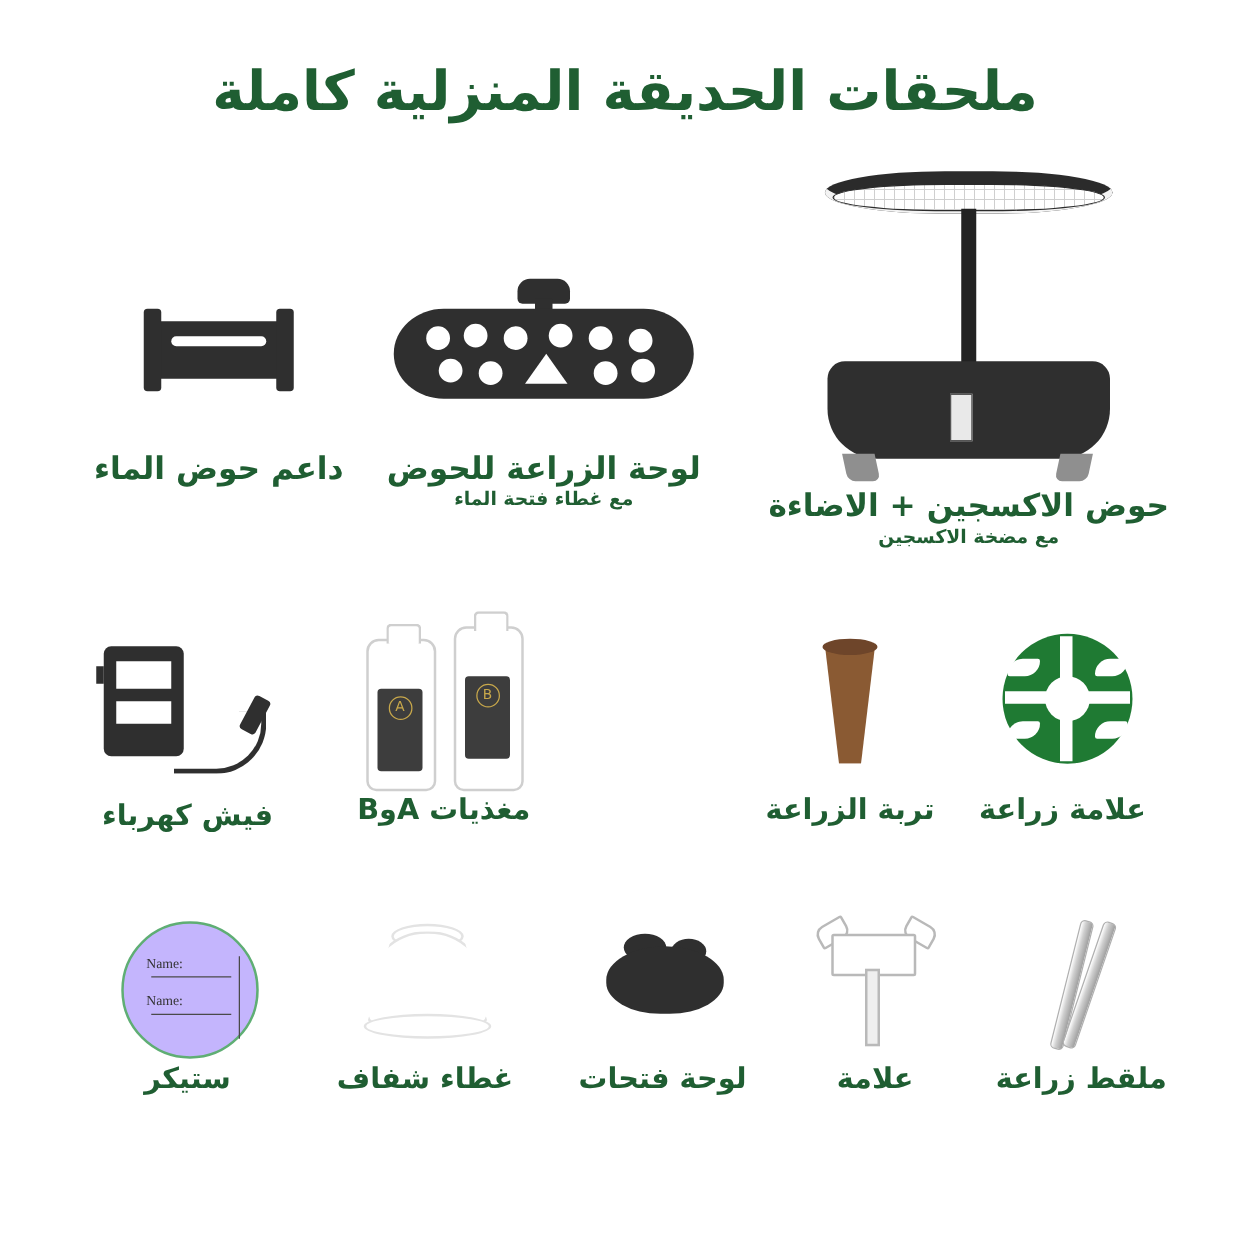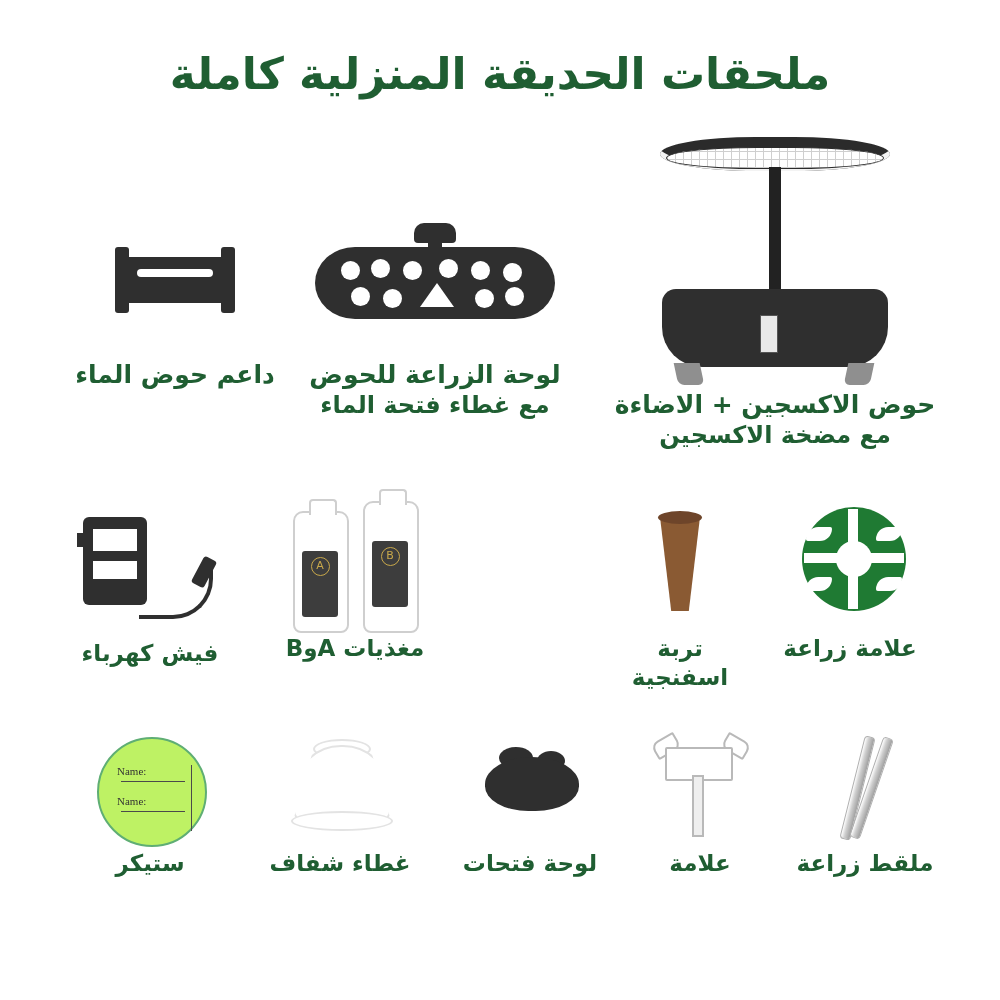--- a/index.html
+++ b/index.html
@@ -38,21 +38,21 @@
     position: absolute;
     text-align: center;
   }
   .caption {
     color: #1f5e32;
     direction: rtl;
     font-weight: bold;
     line-height: 1.25;
   }
   .cap-lg { font-size: 25px; }
-  .cap-sm { font-size: 24px; }
+  .cap-sm { font-size: 15px; }
   .cap-md { font-size: 23px; }
 
   
   .unit1 { position: relative; width: 250px; height: 270px; margin: 0 auto; }
   .lamp {
     position: absolute;
     left: 10px; top: 18px;
     width: 230px; height: 34px;
     background: #2b2b2b;
     border-radius: 50% / 60%;
@@ -297,21 +297,21 @@
   
   .row3 { position: relative; height: 200px; }
 
   
   .unit9 { position: relative; width: 150px; height: 120px; margin: 0 auto; }
   .sticker {
     position: absolute; left: 22px; top: 8px;
     width: 106px; height: 106px;
     border: 2px solid #5fae74;
     border-radius: 50%;
-    background: #bef264;
+    background: #c4b5fd;
   }
   .sticker-line {
     position: absolute; left: 22px;
     width: 64px; border-top: 1px solid #4a4a4a;
   }
   .sticker-txt {
     position: absolute; left: 18px;
     font-size: 11px; color: #333;
     font-family: "Liberation Serif", serif;
   }
@@ -479,21 +479,21 @@
       </div>
       <div class="caption cap-md">مغذيات AوB</div>
     </div>
 
 
     <div class="cell" style="left:610px; top:10px; width:140px;">
       <div class="unit7">
         <div class="sponge"></div>
         <div class="sponge-top"></div>
       </div>
-      <div class="caption cap-md">تربة اسفنجية</div>
+      <div class="caption cap-md">تربة الزراعة</div>
     </div>
 
     <div class="cell" style="left:760px; top:10px; width:180px;">
       <div class="unit8">
         <div class="disc">
           <div class="disc-cut" style="left:46px; top:2px; width:10px; height:36px;"></div>
           <div class="disc-cut" style="left:46px; top:66px; width:10px; height:36px;"></div>
           <div class="disc-cut" style="left:2px; top:46px; width:36px; height:10px;"></div>
           <div class="disc-cut" style="left:66px; top:46px; width:36px; height:10px;"></div>
           <div class="disc-leaf" style="left:4px; top:20px;"></div>

